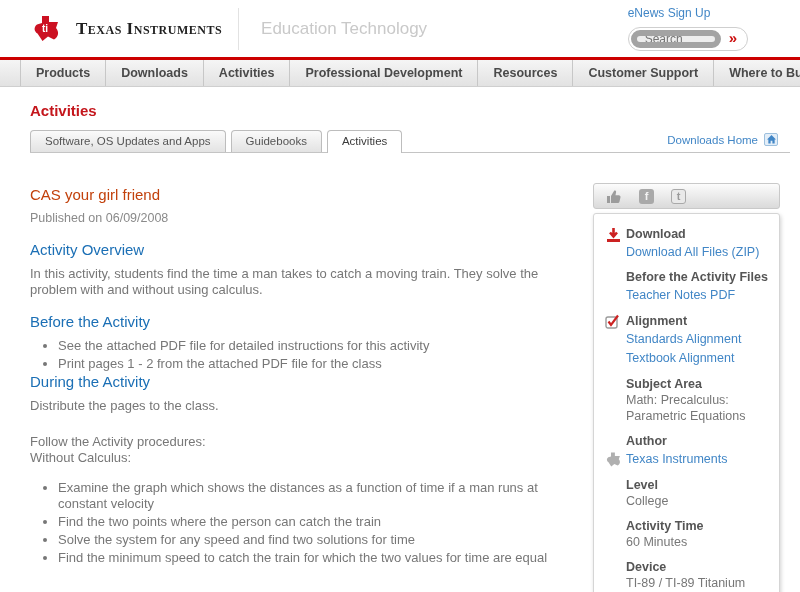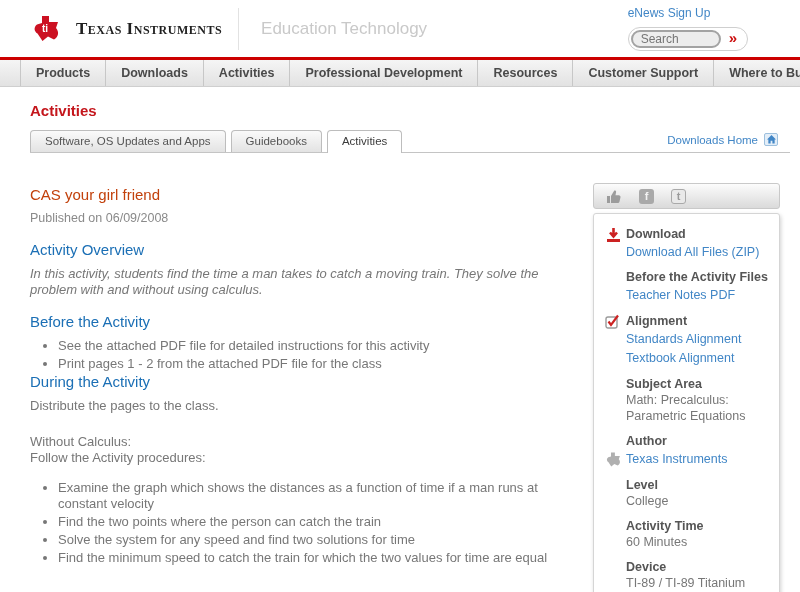--- a/index.html
+++ b/index.html
@@ -11,21 +11,21 @@
   .logo-block { margin-left:33px; display:flex; align-items:center;gap:8px; }
   .ti-bug { width:27px; height:27px; margin-right:8px; }
   .brand-name { font-family:"Liberation Serif", serif; font-weight:bold; font-size:17px;
     color:#1f1f1f; font-variant:small-caps; letter-spacing:.5px; white-space:nowrap; }
   .header-divider { width:1px; height:42px; background:#e2e2e2; margin:0 22px 0 16px; }
   .division { font-size:17px; color:#c9c9c9; }
   .header-right { margin-left:auto; display:flex; flex-direction:column; align-items:flex-start; padding-right:52px; }
   .enews { font-size:12px; color:#4186c6; text-decoration:none; margin-bottom:7px; }
   .search-pill { display:flex; align-items:center; border:1px solid #cfcfcf; border-radius:14px;
     background:#fff; padding:2px; height:24px; }
-  .search-input { width:90px; height:18px; border:2px solid #a3a3a3; border-radius:9px;
+  .search-input { width:90px; height:18px; border:6px solid #a3a3a3; border-radius:9px;
     background:#ededed; font-size:12px; color:#8a8a8a; padding:0 8px; outline:none; }
   .search-btn { border:none; background:none; color:#cc1111; font-weight:bold; font-size:15px;
     padding:0 8px 2px 8px; cursor:pointer; line-height:18px; }
 
   .red-rule { height:3px; background:#cc0000; }
 
   
   .nav { height:27px; display:flex; align-items:center; padding-left:20px;
     background:linear-gradient(#f5f5f5,#e2e2e2); border-bottom:1px solid #cfcfcf; }
   .nav-item { font-size:12.5px; font-weight:bold; color:#4a4a4a; line-height:26px;
@@ -43,21 +43,21 @@
   .downloads-home a { font-size:11.5px; color:#4186c6; text-decoration:none; margin-right:6px; }
   .home-ico { width:14px; height:13px; border:1px solid #9dc0de; background:#e3eef8; border-radius:2px;
     display:flex; align-items:center; justify-content:center; }
 
   
   .content-box { margin:0 10px 0 30px; border-top:1px solid #c4c4c4; display:flex; align-items:flex-start; }
   .main-col { width:535px; padding-top:34px; color:#777; font-size:13px; line-height:16px; }
   .article-title { font-size:15px; font-weight:normal; color:#c2410c; margin-bottom:7px; }
   .published { font-size:12.5px; color:#8a8a8a; margin-bottom:16px; }
   .h-blue { font-size:15px; font-weight:normal; color:#1b6fb5; margin-bottom:8px; }
-  .overview-text { margin-bottom:16px;font-style:italic; }
+  .overview-text { margin-bottom:16px; }
   ul.bullets { list-style:disc; padding-left:28px; margin:2px 0 2px 0; }
   ul.bullets li { margin-bottom:2px; }
   .mt0 { margin-top:2px; }
   .during-intro { margin:6px 0 20px; }
   .proc-block { margin-bottom:14px; }
   .gap-lg { height:38px; }
 
   
   .sidebar { width:187px; margin-left:auto; margin-right:10px; margin-top:30px; }
   .social-bar { height:26px; border:1px solid #c9c9c9; border-radius:3px;
@@ -140,22 +140,22 @@
     <div class="h-blue">Before the Activity</div>
     <ul class="bullets">
         <li>See the attached PDF file for detailed instructions for this activity</li>
         <li>Print pages 1 - 2 from the attached PDF file for the class</li>
       </ul>
 
     <div class="h-blue mt0">During the Activity</div>
     <div class="during-intro">Distribute the pages to the class.</div>
 
     <div class="proc-block">
+      <div>Follow the Activity procedures:</div>
       <div>Without Calculus:</div>
-      <div>Follow the Activity procedures:</div>
     </div>
 
     <ul class="bullets">
         <li>Examine the graph which shows the distances as a function of time if a man runs at constant velocity</li>
         <li>Find the two points where the person can catch the train</li>
         <li>Solve the system for any speed and find two solutions for time</li>
         <li>Find the minimum speed to catch the train for which the two values for time are equal</li>
       </ul>
 
     <div class="gap-lg"></div>

